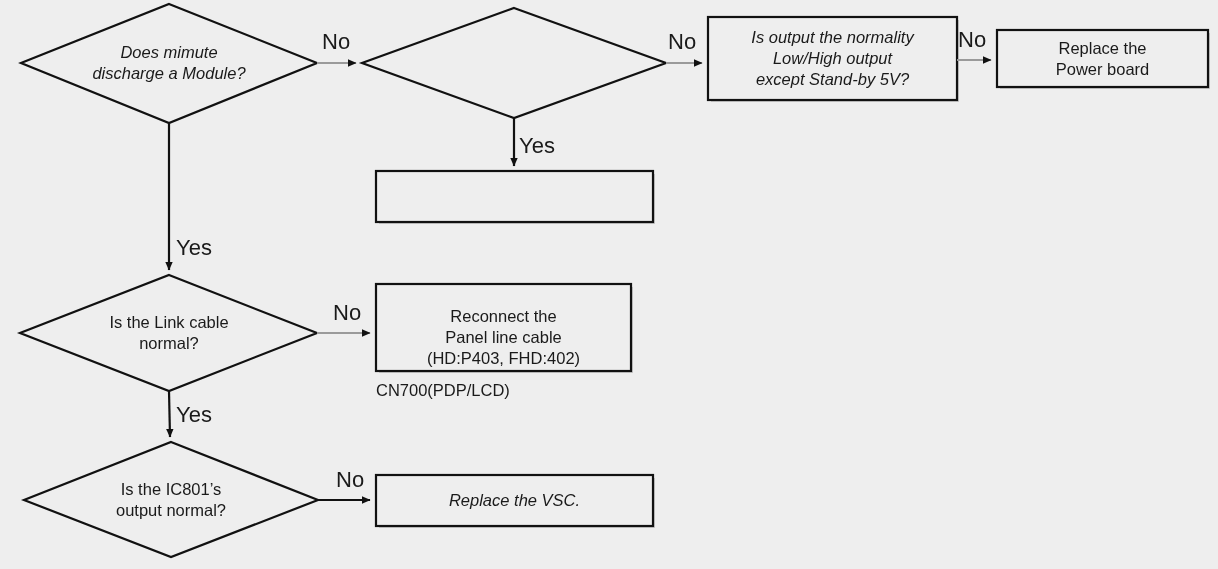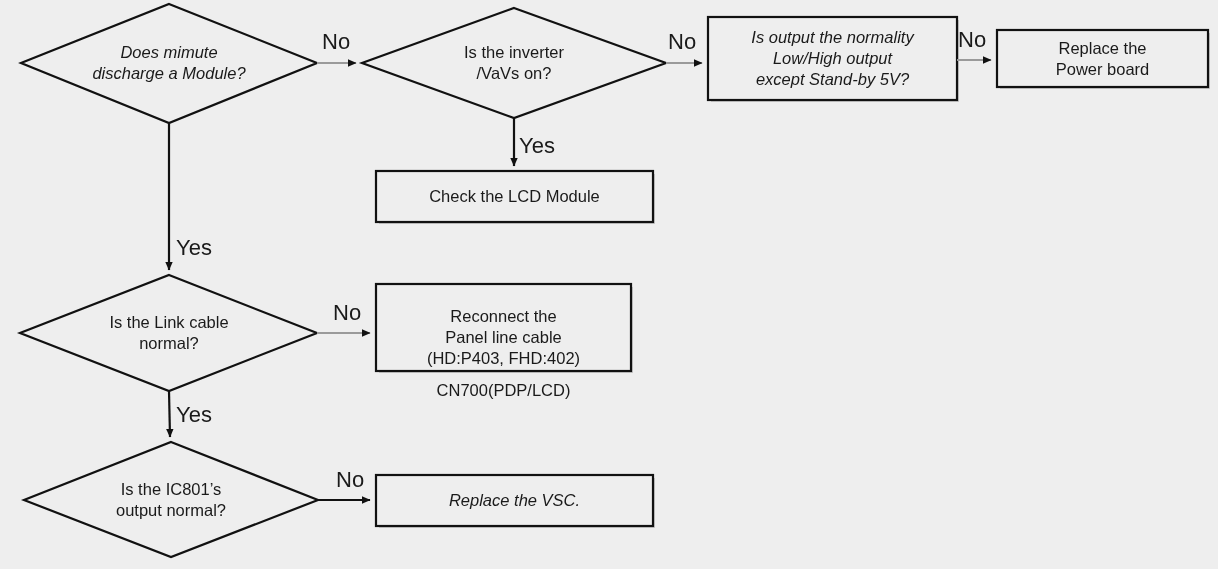--- a/index.html
+++ b/index.html
@@ -40,21 +40,20 @@
     color: #1a1a1a;
     font-size: 22px;
     line-height: 19px;
     white-space: pre;
   }
   .caption-label {
     position: absolute;
     color: #1a1a1a;
     font-size: 16.5px;
     line-height: 19px;
-    text-align: center;
     white-space: pre;
   }
   .shape-hit {
     position: absolute;
     background: transparent;
   }
 </style>
 </head>
 <body>
 
@@ -110,42 +109,35 @@
 
     <line x1="318" y1="500" x2="370" y2="500" stroke="#111111" stroke-width="2.2" marker-end="url(#arrowBlack)"></line>
   </svg>
 
   <div class="node-label" style="left:41px; top:24px; width:256px; height:78px;font-style:italic;">
     <span>Does mimute</span>
     <span>discharge a Module?</span>
   </div>
   <div class="shape-hit" style="left:21px; top:4px; width:296px; height:119px;"></div>
 
-  <div class="node-label" style="left:392px; top:28px; width:244px; height:70px;">
-    <span>Is the inverter</span>
-    <span>/VaVs on?</span>
-  </div>
   <div class="shape-hit" style="left:362px; top:8px; width:304px; height:110px;"></div>
 
   <div class="node-label" style="left:712px; top:21px; width:241px; height:75px;font-style:italic;">
     <span>Is output the normality</span>
     <span>Low/High output</span>
     <span>except Stand-by 5V?</span>
   </div>
   <div class="shape-hit" style="left:708px; top:17px; width:249px; height:83px;"></div>
 
   <div class="node-label" style="left:1001px; top:34px; width:203px; height:49px;">
     <span>Replace the</span>
     <span>Power board</span>
   </div>
   <div class="shape-hit" style="left:997px; top:30px; width:211px; height:57px;"></div>
 
-  <div class="node-label" style="left:380px; top:175px; width:269px; height:43px;">
-    <span>Check the LCD Module</span>
-  </div>
   <div class="shape-hit" style="left:376px; top:171px; width:277px; height:51px;"></div>
 
   <div class="node-label" style="left:45px; top:296px; width:248px; height:74px;text-align:center;">
     <span>Is the Link cable</span>
     <span>normal?</span>
   </div>
   <div class="shape-hit" style="left:20px; top:275px; width:297px; height:116px;"></div>
 
   <div class="node-label" style="left:380px; top:298px; width:247px; height:79px;">
     <span>Reconnect the</span>

